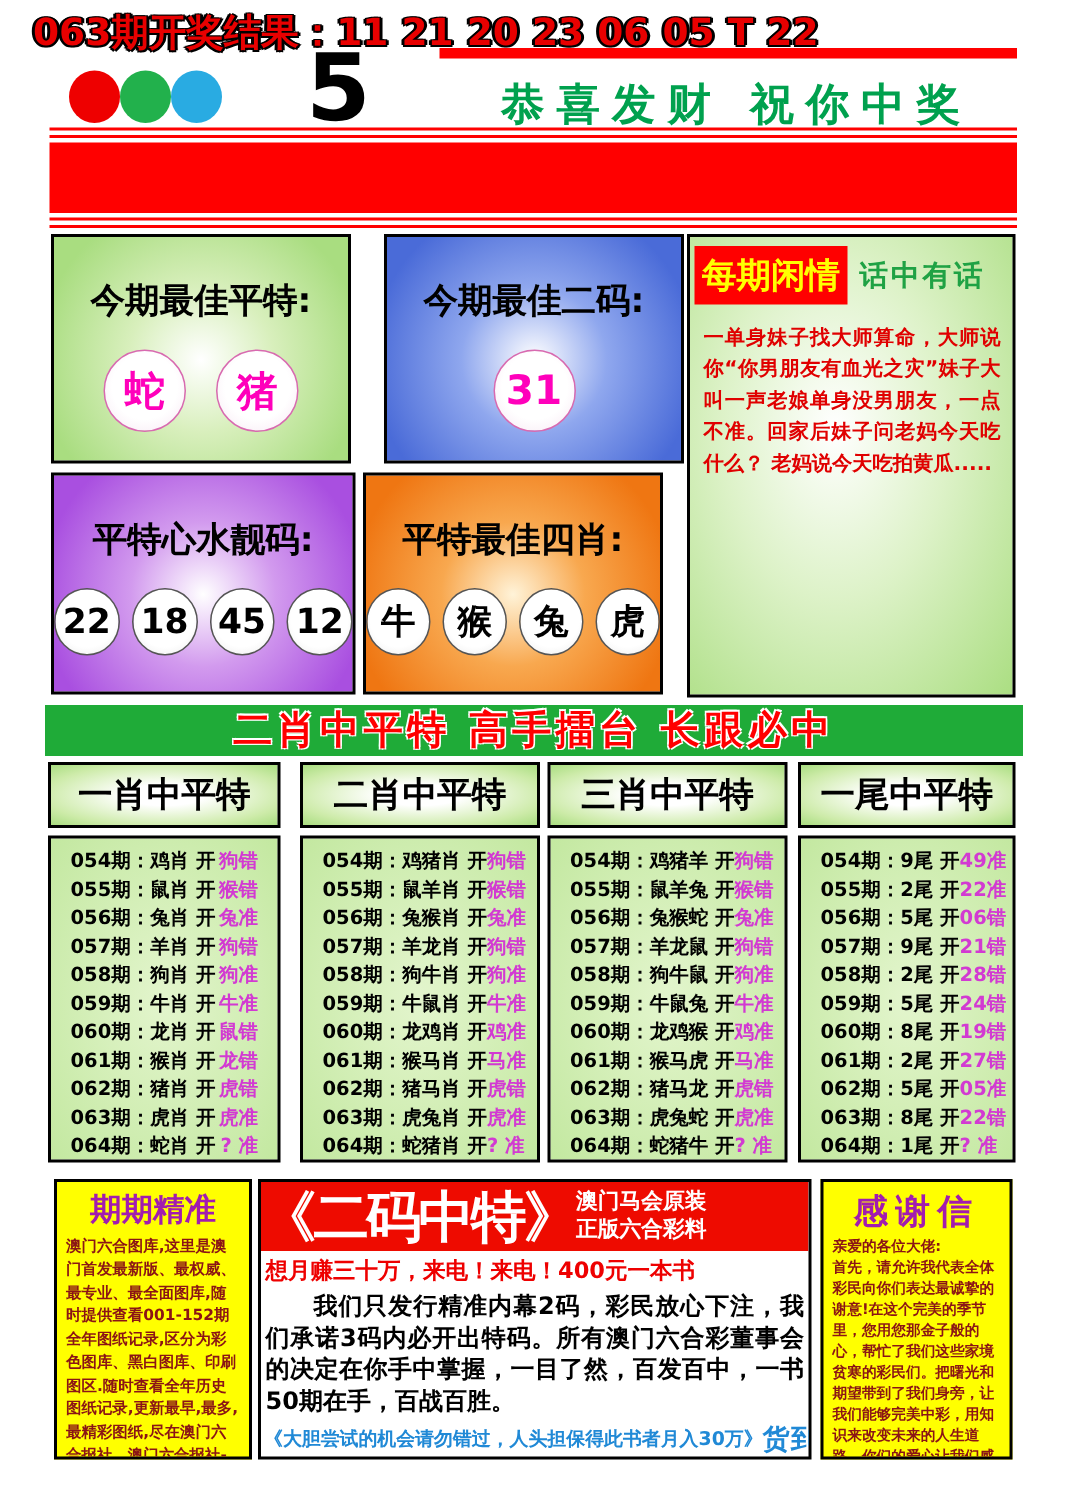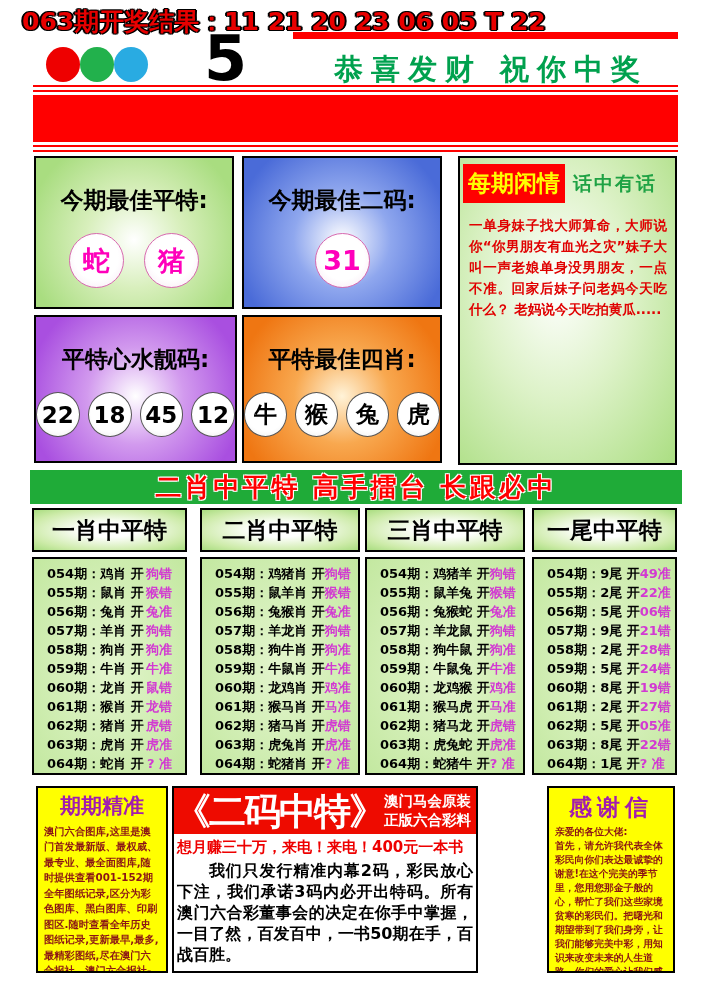--- a/index.html
+++ b/index.html
@@ -24,21 +24,21 @@
   .tip-title{margin-top:27px;font-size:23px;font-weight:bold;color:#000;}
   .circles{margin-top:17px;display:flex;justify-content:center;align-items:center;}
   .lg{gap:20px;} .sm{gap:8px;}
   .ball-circle{display:flex;align-items:center;justify-content:center;border-radius:50%;font-weight:bold;
     background:radial-gradient(circle at 50% 45%,#ffffff 55%,#f6e6f2 100%);}
   .lg .ball-circle{width:53px;height:53px;border:1px solid #d86ab0;color:#ff00bb;font-size:27px;}
   .sm .ball-circle{width:43px;height:43px;border:1px solid #555;color:#000;font-size:23px;
     background:radial-gradient(circle at 50% 45%,#ffffff 60%,#eaeaea 100%);}
   .box-green{left:34px;top:156px;width:200px;height:153px;
     background:radial-gradient(circle at 50% 55%,#ffffff 0%,#d8efbc 38%,#a9dd80 85%);}
-  .box-blue{left:242px;top:156px;width:200px;height:153px;
+  .box-blue{left:256px;top:156px;width:200px;height:153px;
     background:radial-gradient(circle at 50% 55%,#ffffff 0%,#8fa7ee 38%,#4a6bd8 85%);}
   .box-purple{left:34px;top:315px;width:203px;height:148px;
     background:radial-gradient(circle at 50% 55%,#ffffff 0%,#d29aee 38%,#a94fe0 85%);}
   .box-orange{left:242px;top:315px;width:200px;height:148px;
     background:radial-gradient(circle at 50% 55%,#fff3d8 0%,#f8a84f 38%,#ef7612 85%);}
 
   
   .xianqing{left:458px;top:156px;width:219px;height:309px;border:2px solid #000;
     background:radial-gradient(ellipse at 45% 42%,#ffffff 0%,#ddf2c8 45%,#abde82 100%);}
   .xq-head{display:flex;align-items:center;margin:6px 3px 0 3px;}
@@ -64,21 +64,21 @@
 
   
   .fbox{top:786px;height:187px;border:2px solid #000;overflow:hidden;}
   .f-yellow{background:#ffff00;}
   .f-left{left:36px;width:132px;}
   .f-right{left:547px;width:128px;}
   .f-title{text-align:center;color:#a21caf;font-size:21px;font-weight:bold;margin-top:4px;}
   .f-title-r{letter-spacing:5px;font-size:23px;}
   .f-body{margin:4px 5px 0 6px;color:#8b1515;font-size:10.3px;font-weight:bold;line-height:1.5;text-align:left;}
   .fr-body{margin:2px 4px 0 6px;color:#8b1515;font-size:9.8px;font-weight:bold;line-height:1.43;white-space:pre-line;}
-  .f-mid{left:172px;width:306px;background:#ffffff;}
+  .f-mid{left:172px;width:369px;background:#ffffff;}
   .fm-head{height:46px;background:#ee0b00;display:flex;align-items:center;color:#fff;overflow:hidden;}
   .fm-title{font-size:37px;font-weight:bold;letter-spacing:-2px;white-space:nowrap;line-height:1;}
   .fm-tags{font-size:14.5px;font-weight:bold;line-height:1.3;white-space:nowrap;}
   .fm-highlight{color:#ee0000;font-size:15px;font-weight:bold;margin:4px 2px 0 3px;white-space:nowrap;}
   .fm-body{color:#000;font-size:16px;font-weight:bold;line-height:1.32;margin:3px 3px 0 3px;
     text-indent:2em;text-align:justify;}
   .fm-note-row{display:flex;align-items:center;justify-content:space-between;margin:3px 3px 0 2px;}
   .fm-note{color:#2089d6;font-size:12.6px;font-weight:bold;white-space:nowrap;}
   .fm-cod{color:#2089d6;font-size:18px;font-weight:bold;letter-spacing:1px;white-space:nowrap;}
 </style>

